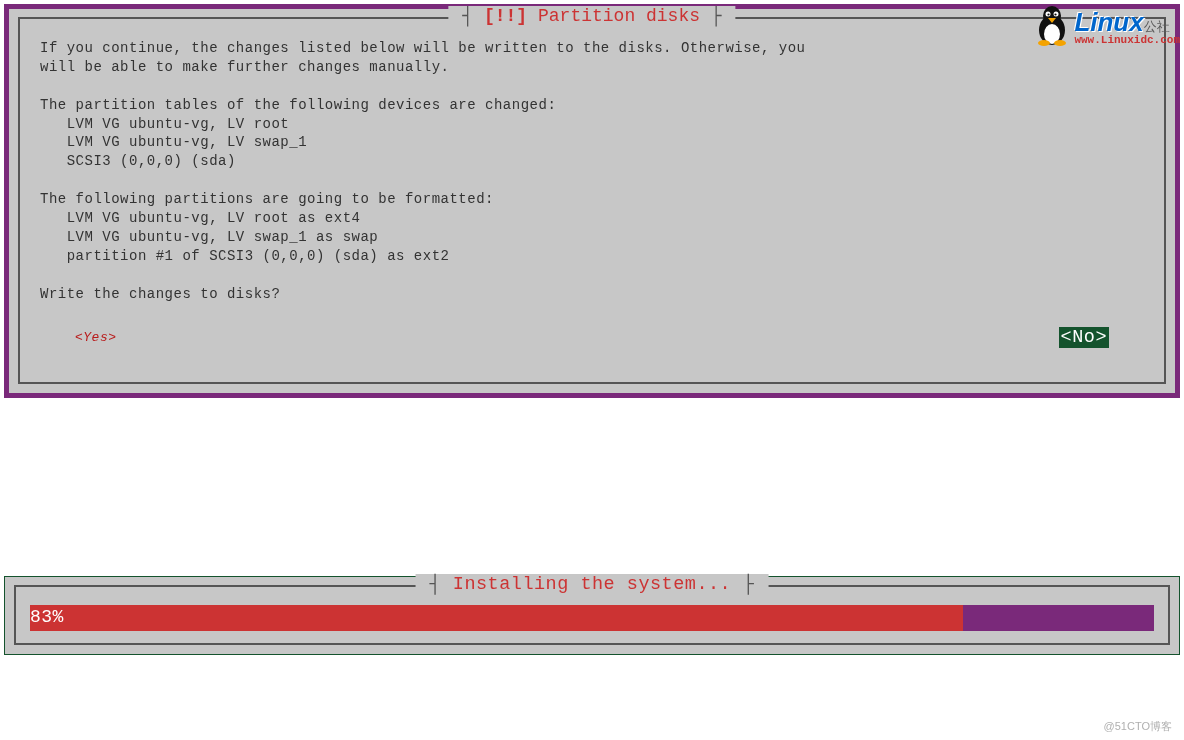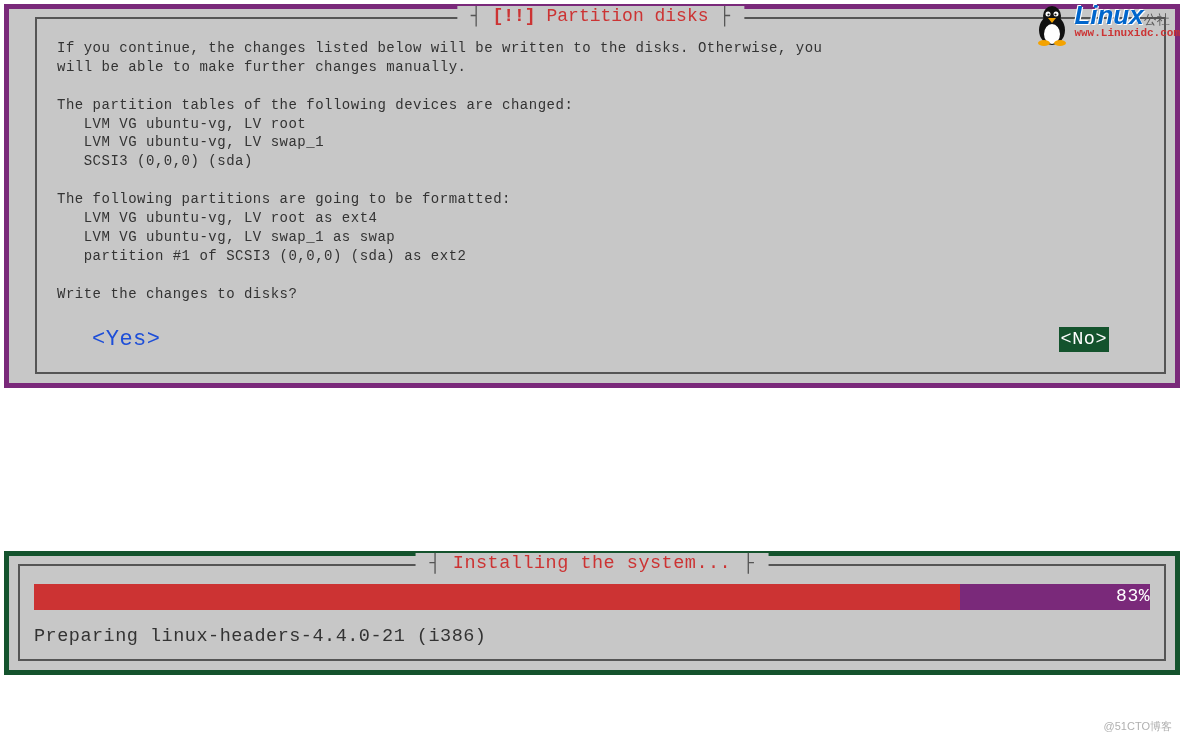--- a/index.html
+++ b/index.html
@@ -19,22 +19,22 @@
       border: 5px solid #7a297a;
       background: #c7c7c7;
     }
     .dialog {
       background: #c7c7c7;
       padding: 0;
       position: relative;
     }
     .dialog-frame {
       border: 2px solid #555;
-      margin: 8px 9px 9px 26px;
-      padding: 20px 20px 18px 20px;
+      margin: 8px 9px 9px 9px;
+      padding: 20px 20px 32px 20px;
       position: relative;
       background: #c7c7c7;
     }
     .dialog-title {
       position: absolute;
       top: -13px;
       left: 50%;
       transform: translateX(-50%);
       background: #c7c7c7;
       padding: 0 14px;
@@ -51,42 +51,43 @@
       font-size: 14px;
       letter-spacing: 0.5px;
     }
     .button-row {
       margin-top: 24px;
       display: flex;
       justify-content: space-between;
       padding: 0 35px 2px 35px;
     }
     .btn-yes {
-      color: #1d4ed8;
+      color: #b91c1c;
       background: transparent;
       border: none;
       font-family: inherit;
-      font-size: 22px;
-      letter-spacing: 0.5px;
+      font-size: 13px;
+      letter-spacing: 0.5px;
+      font-style: italic;
     }
     .btn-no {
       background: #14532d;
       color: #ffffff;
       border: none;
       font-family: inherit;
       font-size: 18.5px;
       padding: 0 2px;
       letter-spacing: 0.5px;
     }
     .progress-wrap {
       position: absolute;
       left: 4px;
-      top: 551px;
+      top: 576px;
       width: 1176px;
-      border: 5px solid #14532d;
+      border: 1px solid #14532d;
       background: #c7c7c7;
     }
     .progress-frame {
       border: 2px solid #555;
       margin: 8px 9px 9px 9px;
       padding: 18px 14px 12px 14px;
       position: relative;
       background: #c7c7c7;
     }
     .progress-title {
@@ -109,39 +110,39 @@
     }
     .progbar-fill {
       height: 100%;
       background: #cc3333;
       position: absolute;
       left: 0; top: 0;
     }
     .progbar-text {
       position: absolute;
       width: 100%;
-      text-align: right;
+      text-align: left;
       color: #ffffff;
       top: 2px;
       font-size: 18px;
       letter-spacing: 0.5px;
     }
     .progress-status {
       margin-top: 16px;
       color: #333;
       font-size: 18.5px;
       letter-spacing: 0.5px;
     }
     .watermark-logo {
       position: absolute;
       top: 2px;
       right: 4px;
       z-index: 10;
       display: flex;
-      align-items: flex-start;
+      align-items: flex-end;
     }
     .penguin {
       width: 40px;
       height: 44px;
       margin-right: 2px;
     }
     .logo-text {
       display: flex;
       flex-direction: column;
       line-height: 1;
@@ -224,17 +225,16 @@
 
 <div class="progress-wrap">
   <div class="progress-frame">
     <div class="progress-title">
       <span class="title-border">┤ </span><span>Installing the system...</span><span class="title-border"> ├</span>
     </div>
     <div class="progbar">
       <div class="progbar-fill" style="width:83%"></div>
       <div class="progbar-text">83%</div>
     </div>
-    <div class="progress-status">Preparing linux-headers-4.4.0-21 (i386)</div>
   </div>
 </div>
 
 <div class="footer-mark">@51CTO博客</div>
 
 </body></html>

